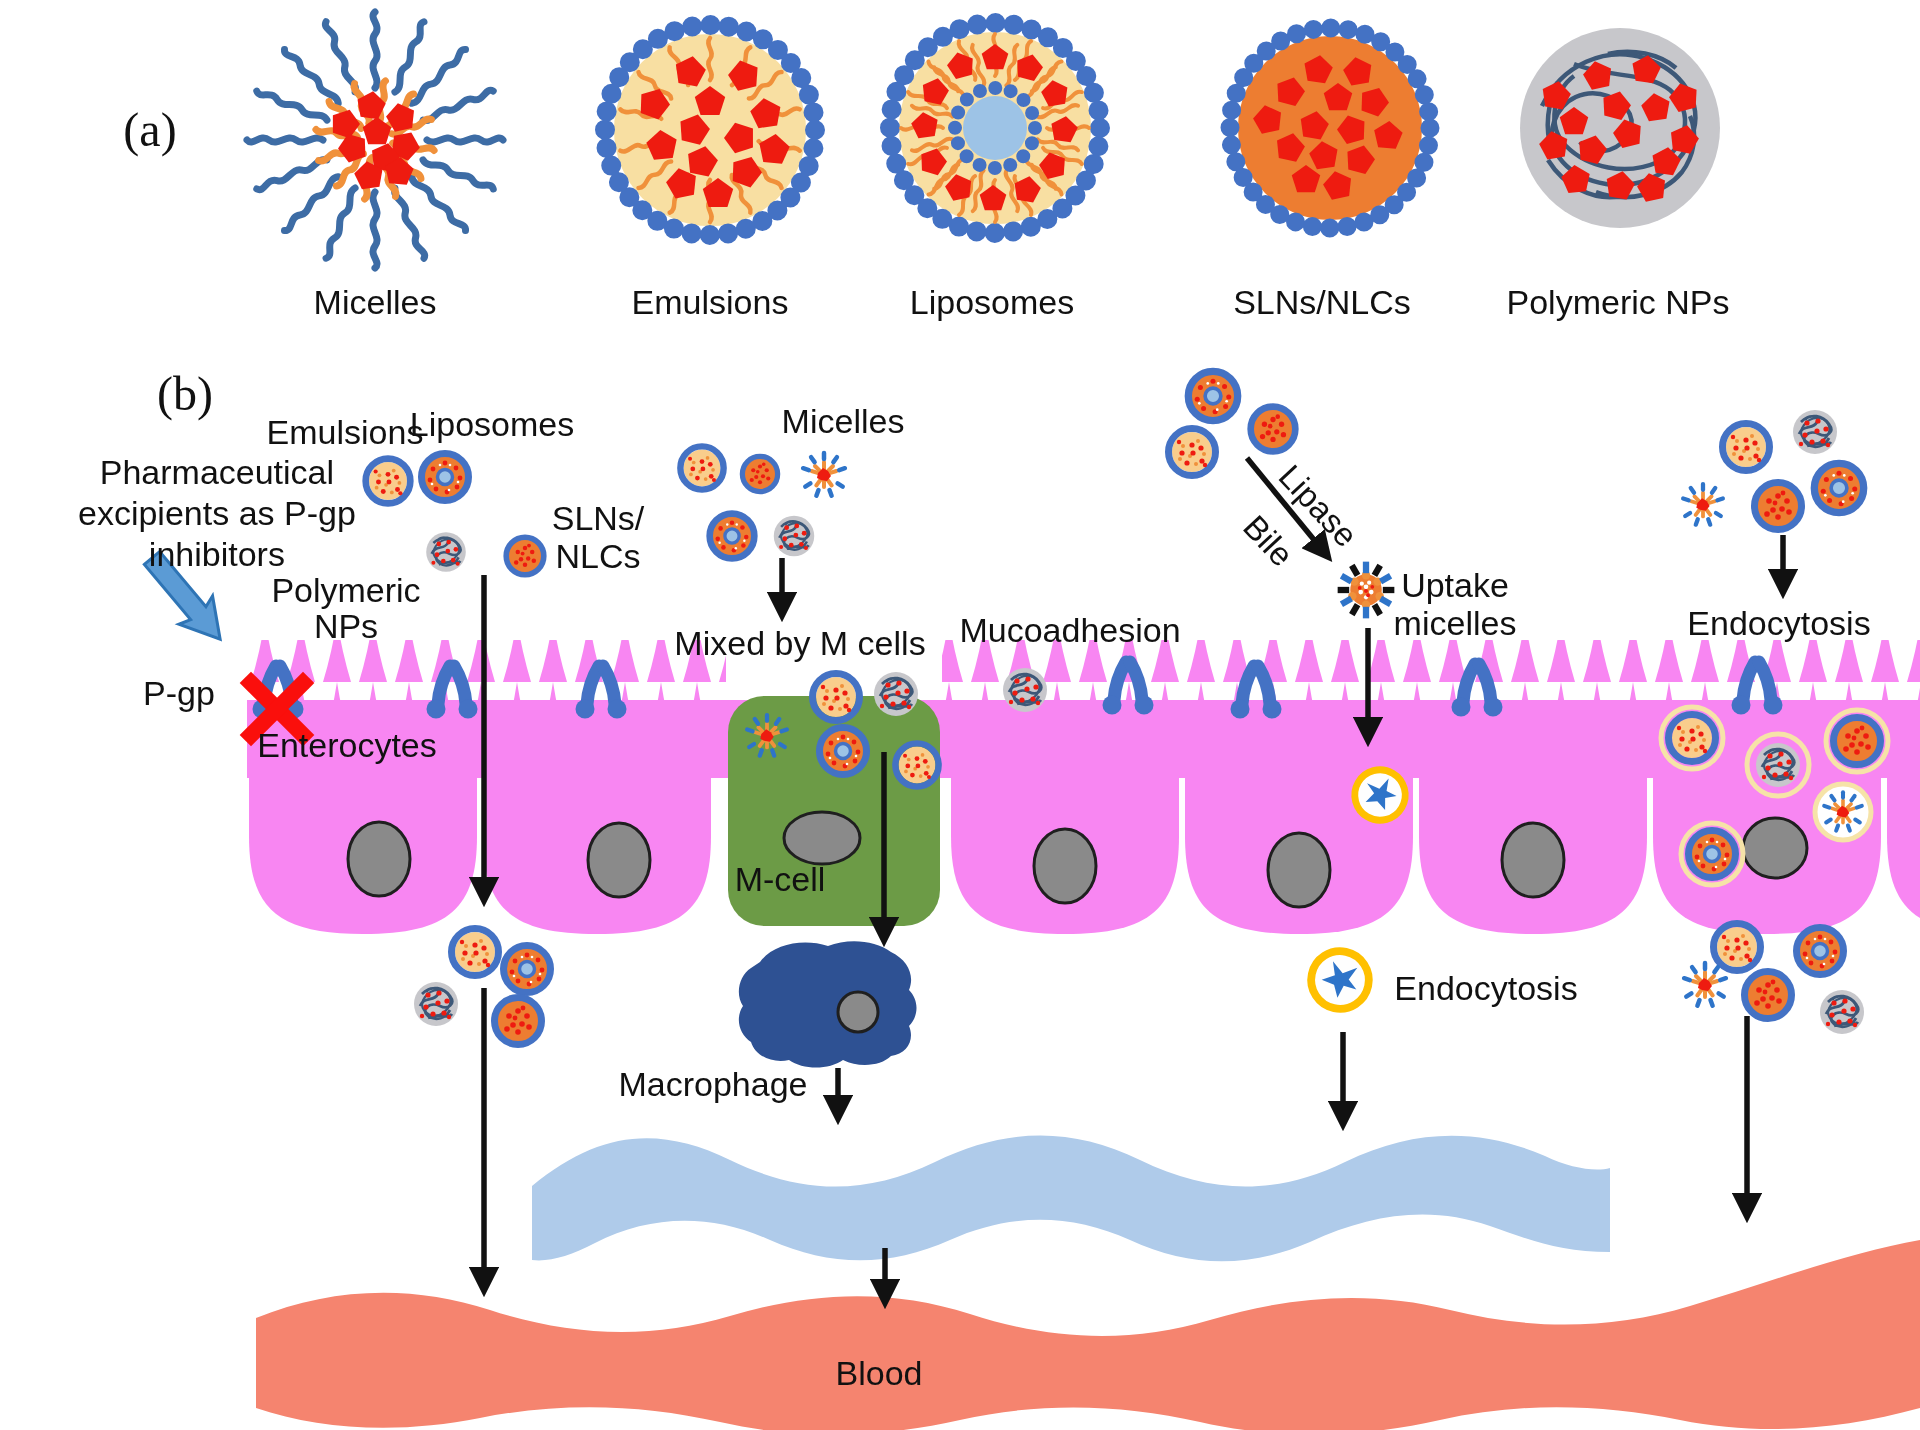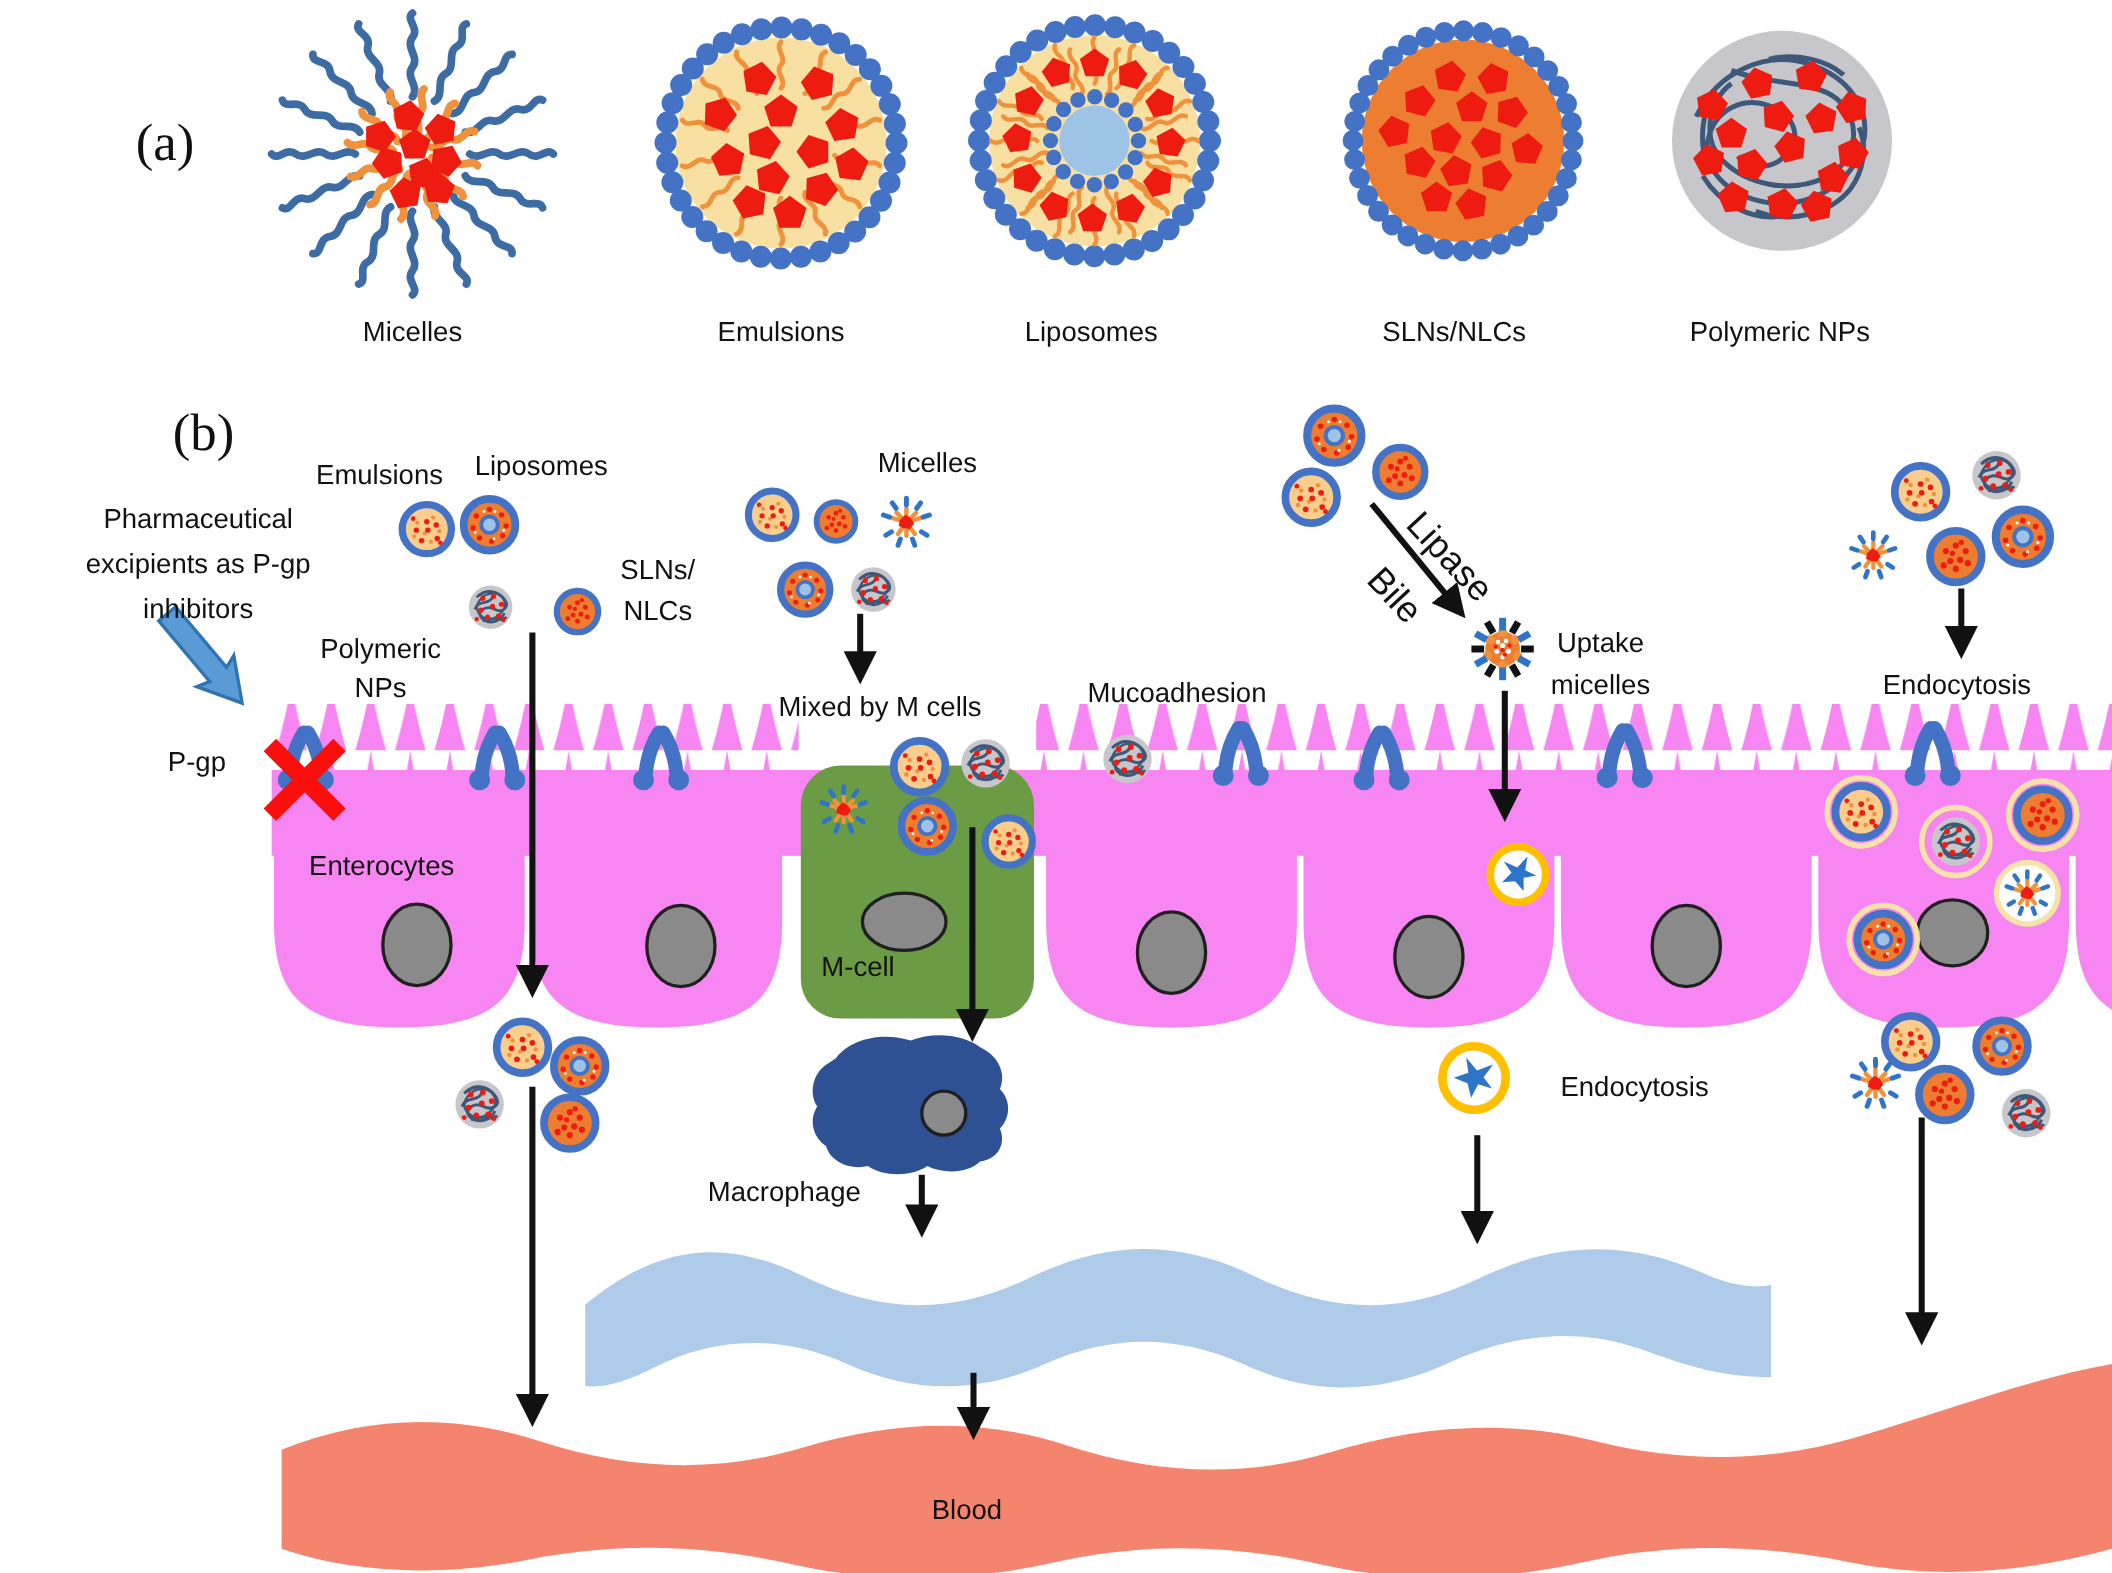--- a/index.html
+++ b/index.html
@@ -1,19 +1,19 @@
 <!DOCTYPE html>
 <html><head>
 <meta charset="utf-8">
 <style>
   html,body{margin:0;padding:0;background:#ffffff;}
   #stage{position:relative;width:1920px;height:1430px;background:#ffffff;overflow:hidden;
          font-family:"Liberation Sans",sans-serif;}
   #scene{position:absolute;left:0;top:0;}
-  .lbl{position:absolute;transform:translate(-50%,-50%);font-size:25px;color:#111;
+  .lbl{position:absolute;transform:translate(-50%,-50%);font-size:34px;color:#111;
        white-space:nowrap;text-align:center;line-height:38px;}
   .lbl .ln{display:block;}
   .ser{font-family:"Liberation Serif",serif;font-size:48px;}
   .left-block{transform:none;text-align:center;line-height:41px;white-space:nowrap;}
   .rot47{transform:translate(-50%,-50%) rotate(47deg);font-size:33px;}
 </style>
 </head>
 <body>
 
 <div id="stage">
@@ -537,21 +537,21 @@
   <span class="ln">SLNs/</span>
   <span class="ln">NLCs</span>
 </div>
 
 <div class="lbl" style="left:346px;top:608px;line-height:36px">
   <span class="ln">Polymeric</span>
   <span class="ln">NPs</span>
 </div>
 
 <div class="lbl" style="left:179px;top:693px">P-gp</div>
-<div class="lbl" style="left:347px;top:787px">Enterocytes</div>
+<div class="lbl" style="left:347px;top:745px">Enterocytes</div>
 <div class="lbl" style="left:843px;top:421px">Micelles</div>
 <div class="lbl" style="left:800px;top:643px">Mixed by M cells</div>
 <div class="lbl" style="left:1070px;top:630px">Mucoadhesion</div>
 
 <div class="lbl rot47" style="left:1318px;top:506px">Lipase</div>
 <div class="lbl rot47" style="left:1268px;top:541px">Bile</div>
 
 <div class="lbl" style="left:1455px;top:604px">
   <span class="ln">Uptake</span>
   <span class="ln">micelles</span>

